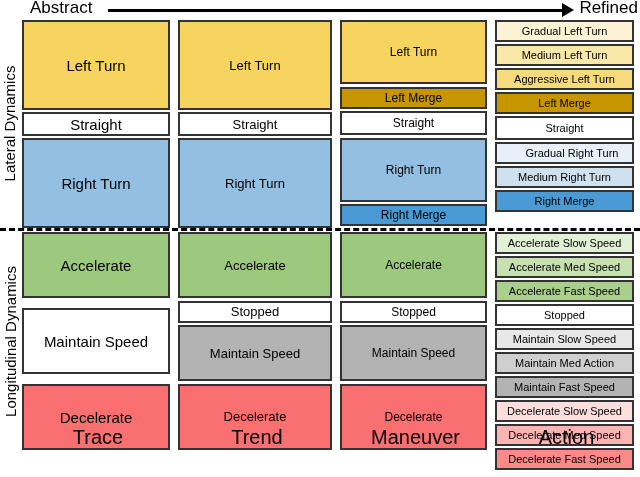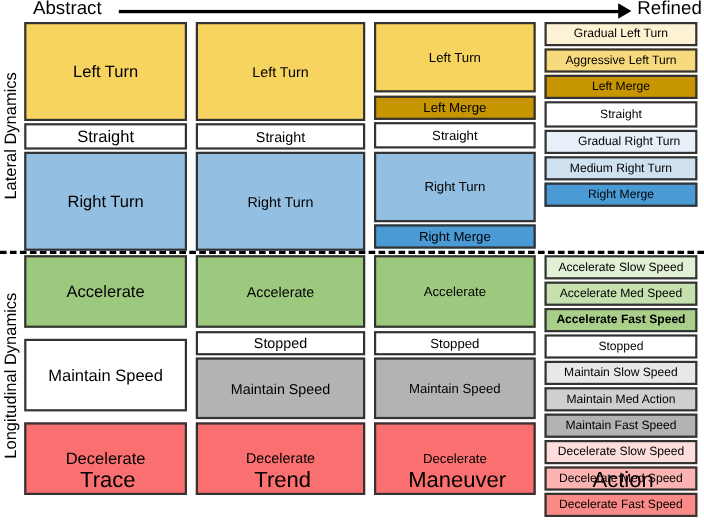--- a/index.html
+++ b/index.html
@@ -165,20 +165,23 @@
           </div>
         </div>
         <div class="bottomlbl">Maneuver</div>
       </div>
       <div class="col c4">
         <div class="colinner">
           <div class="sect lat">
             <div class="box" style="background: rgb(253, 243, 212); border-color: rgb(51, 51, 51); flex: 0 0 22px; height: 22px; margin-bottom: 2px;">
               <span class="t">Gradual Left Turn</span>
             </div>
+            <div class="box" style="background: rgb(250, 232, 168); border-color: rgb(51, 51, 51); flex: 0 0 22px; height: 22px; margin-bottom: 2px;">
+              <span class="t">Medium Left Turn</span>
+            </div>
             <div class="box" style="background: rgb(248, 218, 126); border-color: rgb(51, 51, 51); flex: 0 0 22px; height: 22px; margin-bottom: 2px;">
               <span class="t">Aggressive Left Turn</span>
             </div>
             <div class="box" style="background: rgb(199, 149, 0); border-color: rgb(51, 51, 51); flex: 0 0 22px; height: 22px; margin-bottom: 2px;">
               <span class="t">Left Merge</span>
             </div>
             <div class="box" style="background: rgb(255, 255, 255); border-color: rgb(51, 51, 51); flex: 0 0 24px; height: 24px; margin-bottom: 2px;">
               <span class="t">Straight</span>
             </div>
             <div class="box" style="background: rgb(231, 240, 248); border-color: rgb(51, 51, 51); flex: 0 0 22px; height: 22px; margin-bottom: 2px; padding-left: 15px;">
@@ -191,21 +194,21 @@
               <span class="t">Right Merge</span>
             </div>
           </div>
           <div class="sect lon">
             <div class="box" style="background: rgb(226, 240, 214); border-color: rgb(51, 51, 51); flex: 0 0 22px; height: 22px; margin-bottom: 2px;">
               <span class="t">Accelerate Slow Speed</span>
             </div>
             <div class="box" style="background: rgb(198, 224, 174); border-color: rgb(51, 51, 51); flex: 0 0 22px; height: 22px; margin-bottom: 2px;">
               <span class="t">Accelerate Med Speed</span>
             </div>
-            <div class="box" style="background: rgb(169, 207, 139); border-color: rgb(51, 51, 51); flex: 0 0 22px; height: 22px; margin-bottom: 2px; font-weight: bold;">
+            <div class="box" style="background: rgb(169, 207, 139); border-color: rgb(51, 51, 51); flex: 0 0 22px; height: 22px; margin-bottom: 2px;">
               <span class="t">Accelerate Fast Speed</span>
             </div>
             <div class="box" style="background: rgb(255, 255, 255); border-color: rgb(51, 51, 51); flex: 0 0 22px; height: 22px; margin-bottom: 2px;">
               <span class="t">Stopped</span>
             </div>
             <div class="box" style="background: rgb(232, 232, 232); border-color: rgb(51, 51, 51); flex: 0 0 22px; height: 22px; margin-bottom: 2px;">
               <span class="t">Maintain Slow Speed</span>
             </div>
             <div class="box" style="background: rgb(207, 207, 207); border-color: rgb(51, 51, 51); flex: 0 0 22px; height: 22px; margin-bottom: 2px;">
               <span class="t">Maintain Med Action</span>

